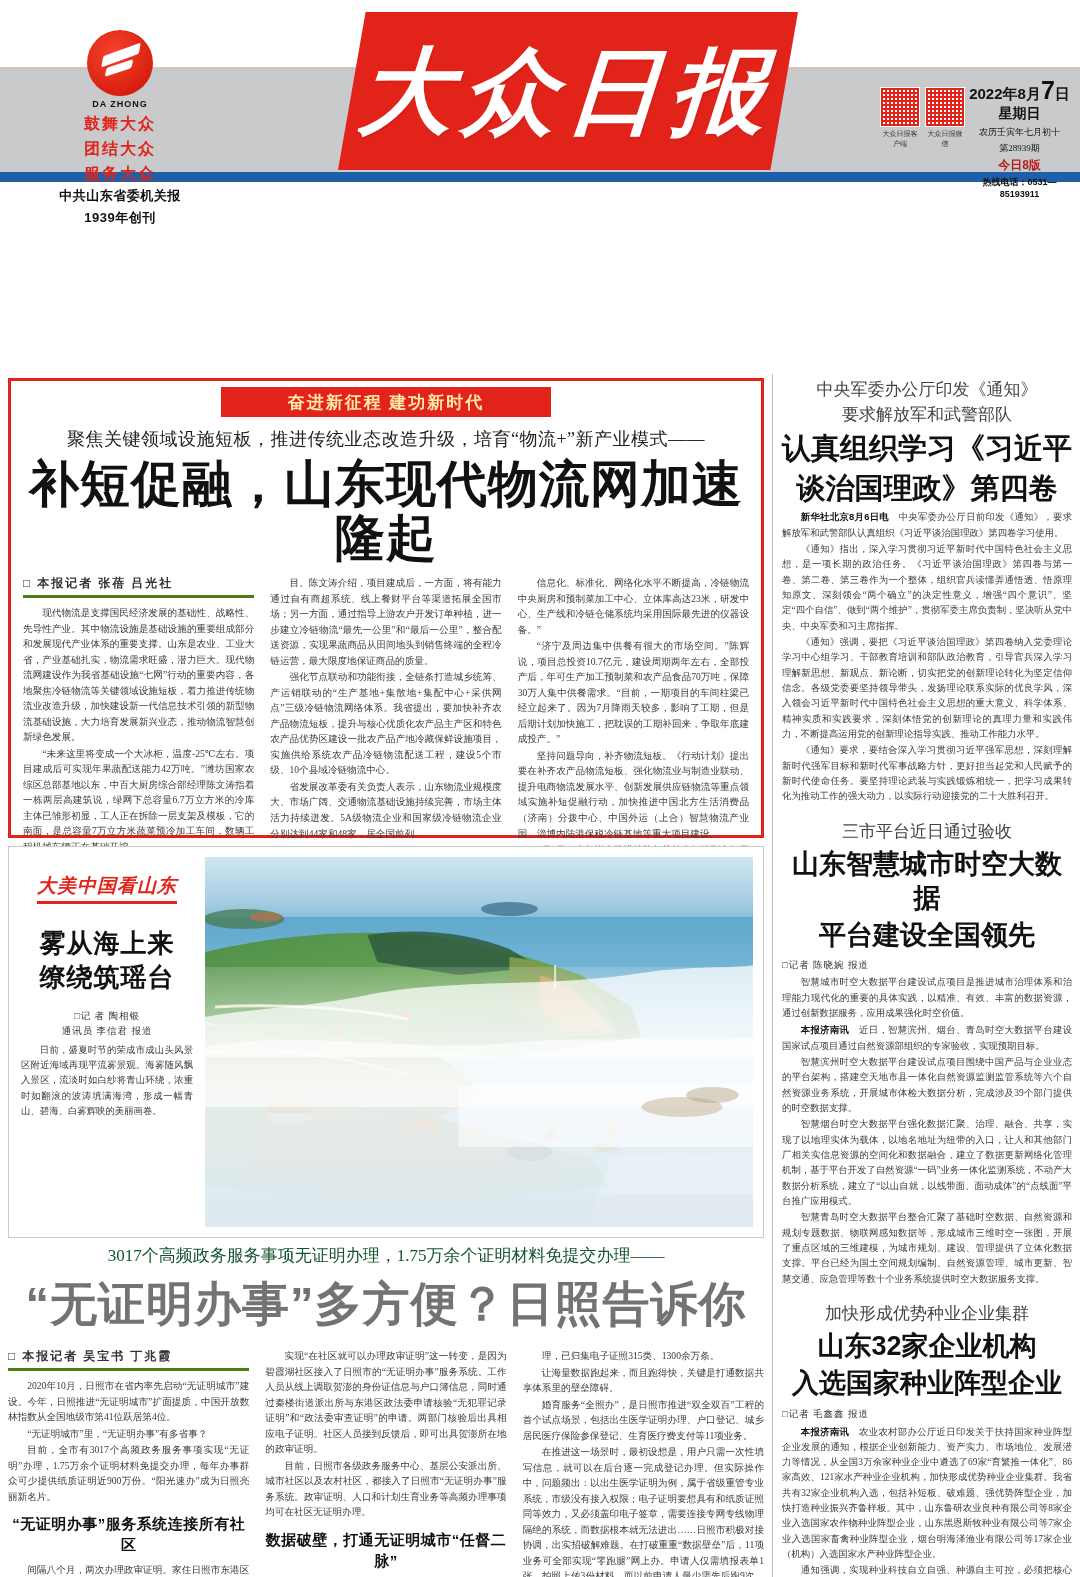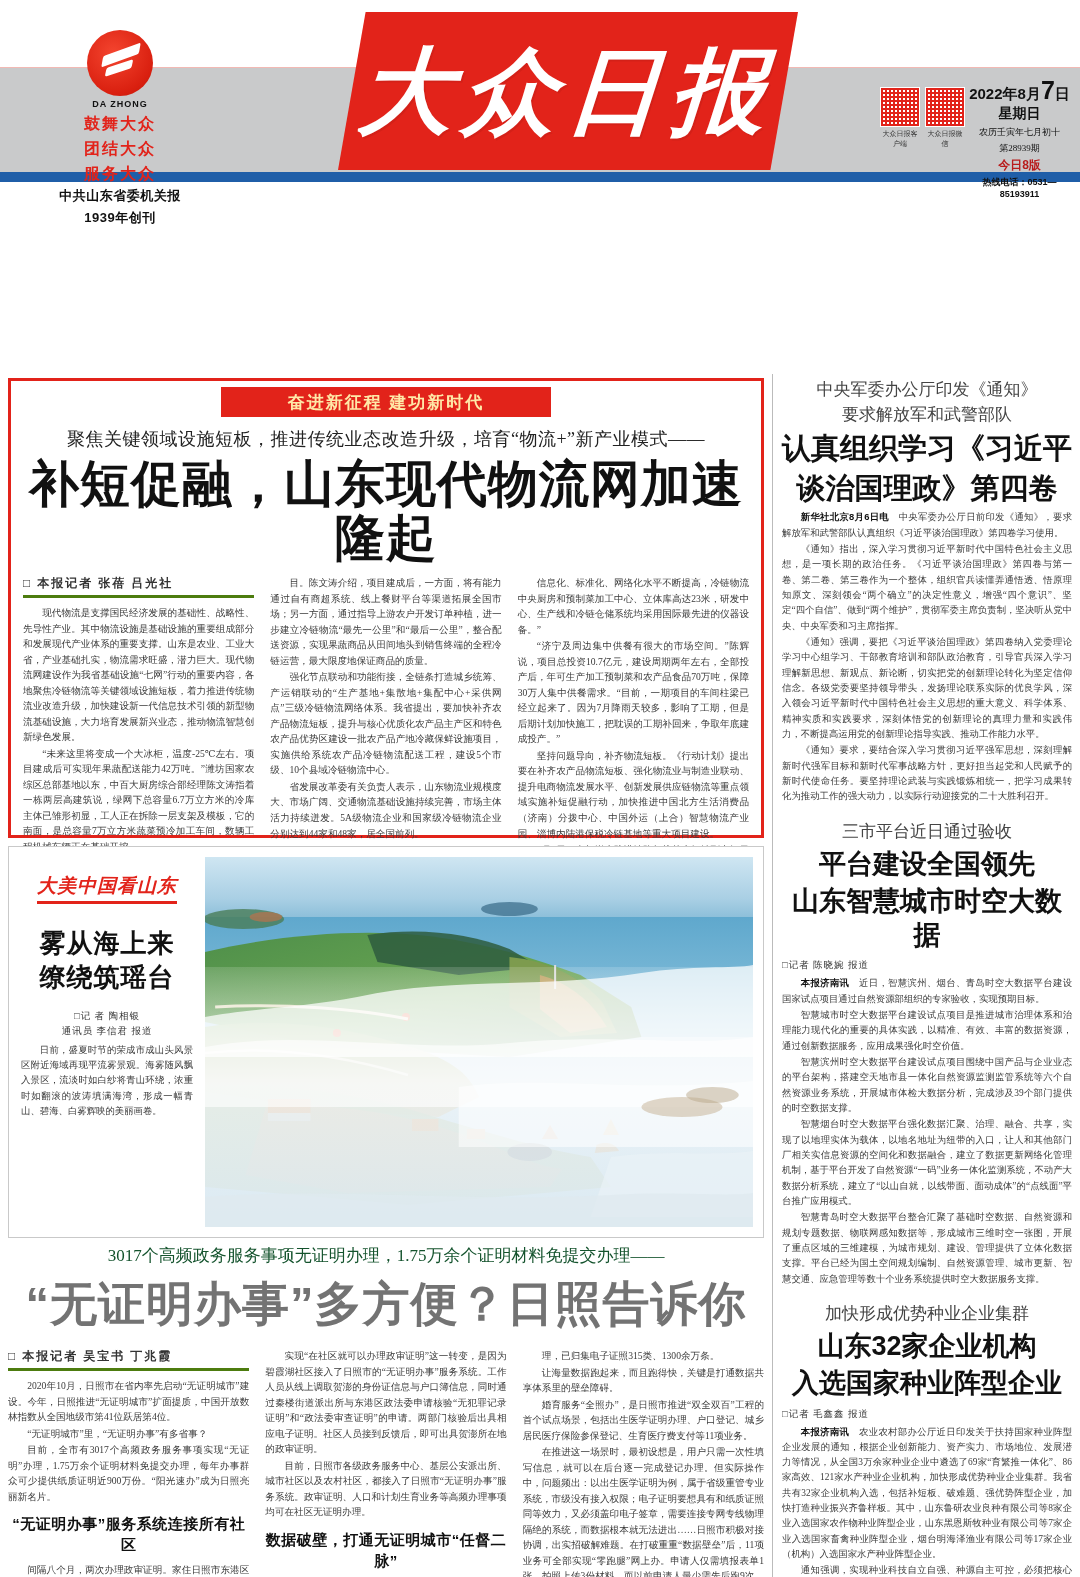--- a/index.html
+++ b/index.html
@@ -254,26 +254,26 @@
           <p>《通知》指出，深入学习贯彻习近平新时代中国特色社会主义思想，是一项长期的政治任务。《习近平谈治国理政》第四卷与第一卷、第二卷、第三卷作为一个整体，组织官兵读懂弄通悟透、悟原理知原文、深刻领会“两个确立”的决定性意义，增强“四个意识”、坚定“四个自信”、做到“两个维护”，贯彻军委主席负责制，坚决听从党中央、中央军委和习主席指挥。</p>
           <p>《通知》强调，要把《习近平谈治国理政》第四卷纳入党委理论学习中心组学习、干部教育培训和部队政治教育，引导官兵深入学习理解新思想、新观点、新论断，切实把党的创新理论转化为坚定信仰信念。各级党委要坚持领导带头，发扬理论联系实际的优良学风，深入领会习近平新时代中国特色社会主义思想的重大意义、科学体系、精神实质和实践要求，深刻体悟党的创新理论的真理力量和实践伟力，不断提高运用党的创新理论指导实践、推动工作能力水平。</p>
           <p>《通知》要求，要结合深入学习贯彻习近平强军思想，深刻理解新时代强军目标和新时代军事战略方针，更好担当起党和人民赋予的新时代使命任务。要坚持理论武装与实践锻炼相统一，把学习成果转化为推动工作的强大动力，以实际行动迎接党的二十大胜利召开。</p>
         </div>
       </div>
 
       <div class="r-sep"></div>
 
       <div>
         <div class="r-shoulder">三市平台近日通过验收</div>
+        <div class="r-title r-title-sans">山东智慧城市时空大数据</div>
         <div class="r-title r-title-sans">平台建设全国领先</div>
-        <div class="r-title r-title-sans">山东智慧城市时空大数据</div>
         <div class="r-byline">□记者  陈晓婉  报道</div>
         <div class="r-text">
+          <p>智慧城市时空大数据平台建设试点项目是推进城市治理体系和治理能力现代化的重要的具体实践，以精准、有效、丰富的数据资源，通过创新数据服务，应用成果强化时空价值。</p>
           <p><b class="bold-sans">本报济南讯</b>　<span>近日，智慧滨州、烟台、青岛时空大数据平台建设国家试点项目通过自然资源部组织的专家验收，实现预期目标。</span></p>
-          <p>智慧城市时空大数据平台建设试点项目是推进城市治理体系和治理能力现代化的重要的具体实践，以精准、有效、丰富的数据资源，通过创新数据服务，应用成果强化时空价值。</p>
           <p>智慧滨州时空大数据平台建设试点项目围绕中国产品与企业业态的平台架构，搭建空天地市县一体化自然资源监测监管系统等六个自然资源业务系统，开展城市体检大数据分析，完成涉及39个部门提供的时空数据支撑。</p>
           <p>智慧烟台时空大数据平台强化数据汇聚、治理、融合、共享，实现了以地理实体为载体，以地名地址为纽带的入口，让人和其他部门厂相关实信息资源的空间化和数据融合，建立了数据更新网络化管理机制，基于平台开发了自然资源“一码”业务一体化监测系统，不动产大数据分析系统，建立了“以山自就，以线带面、面动成体”的“点线面”平台推广应用模式。</p>
           <p>智慧青岛时空大数据平台整合汇聚了基础时空数据、自然资源和规划专题数据、物联网感知数据等，形成城市三维时空一张图，开展了重点区域的三维建模，为城市规划、建设、管理提供了立体化数据支撑。平台已经为国土空间规划编制、自然资源管理、城市更新、智慧交通、应急管理等数十个业务系统提供时空大数据服务支撑。</p>
         </div>
       </div>
 
       <div class="r-sep"></div>
 
       <div>
         <div class="r-shoulder">加快形成优势种业企业集群</div>

